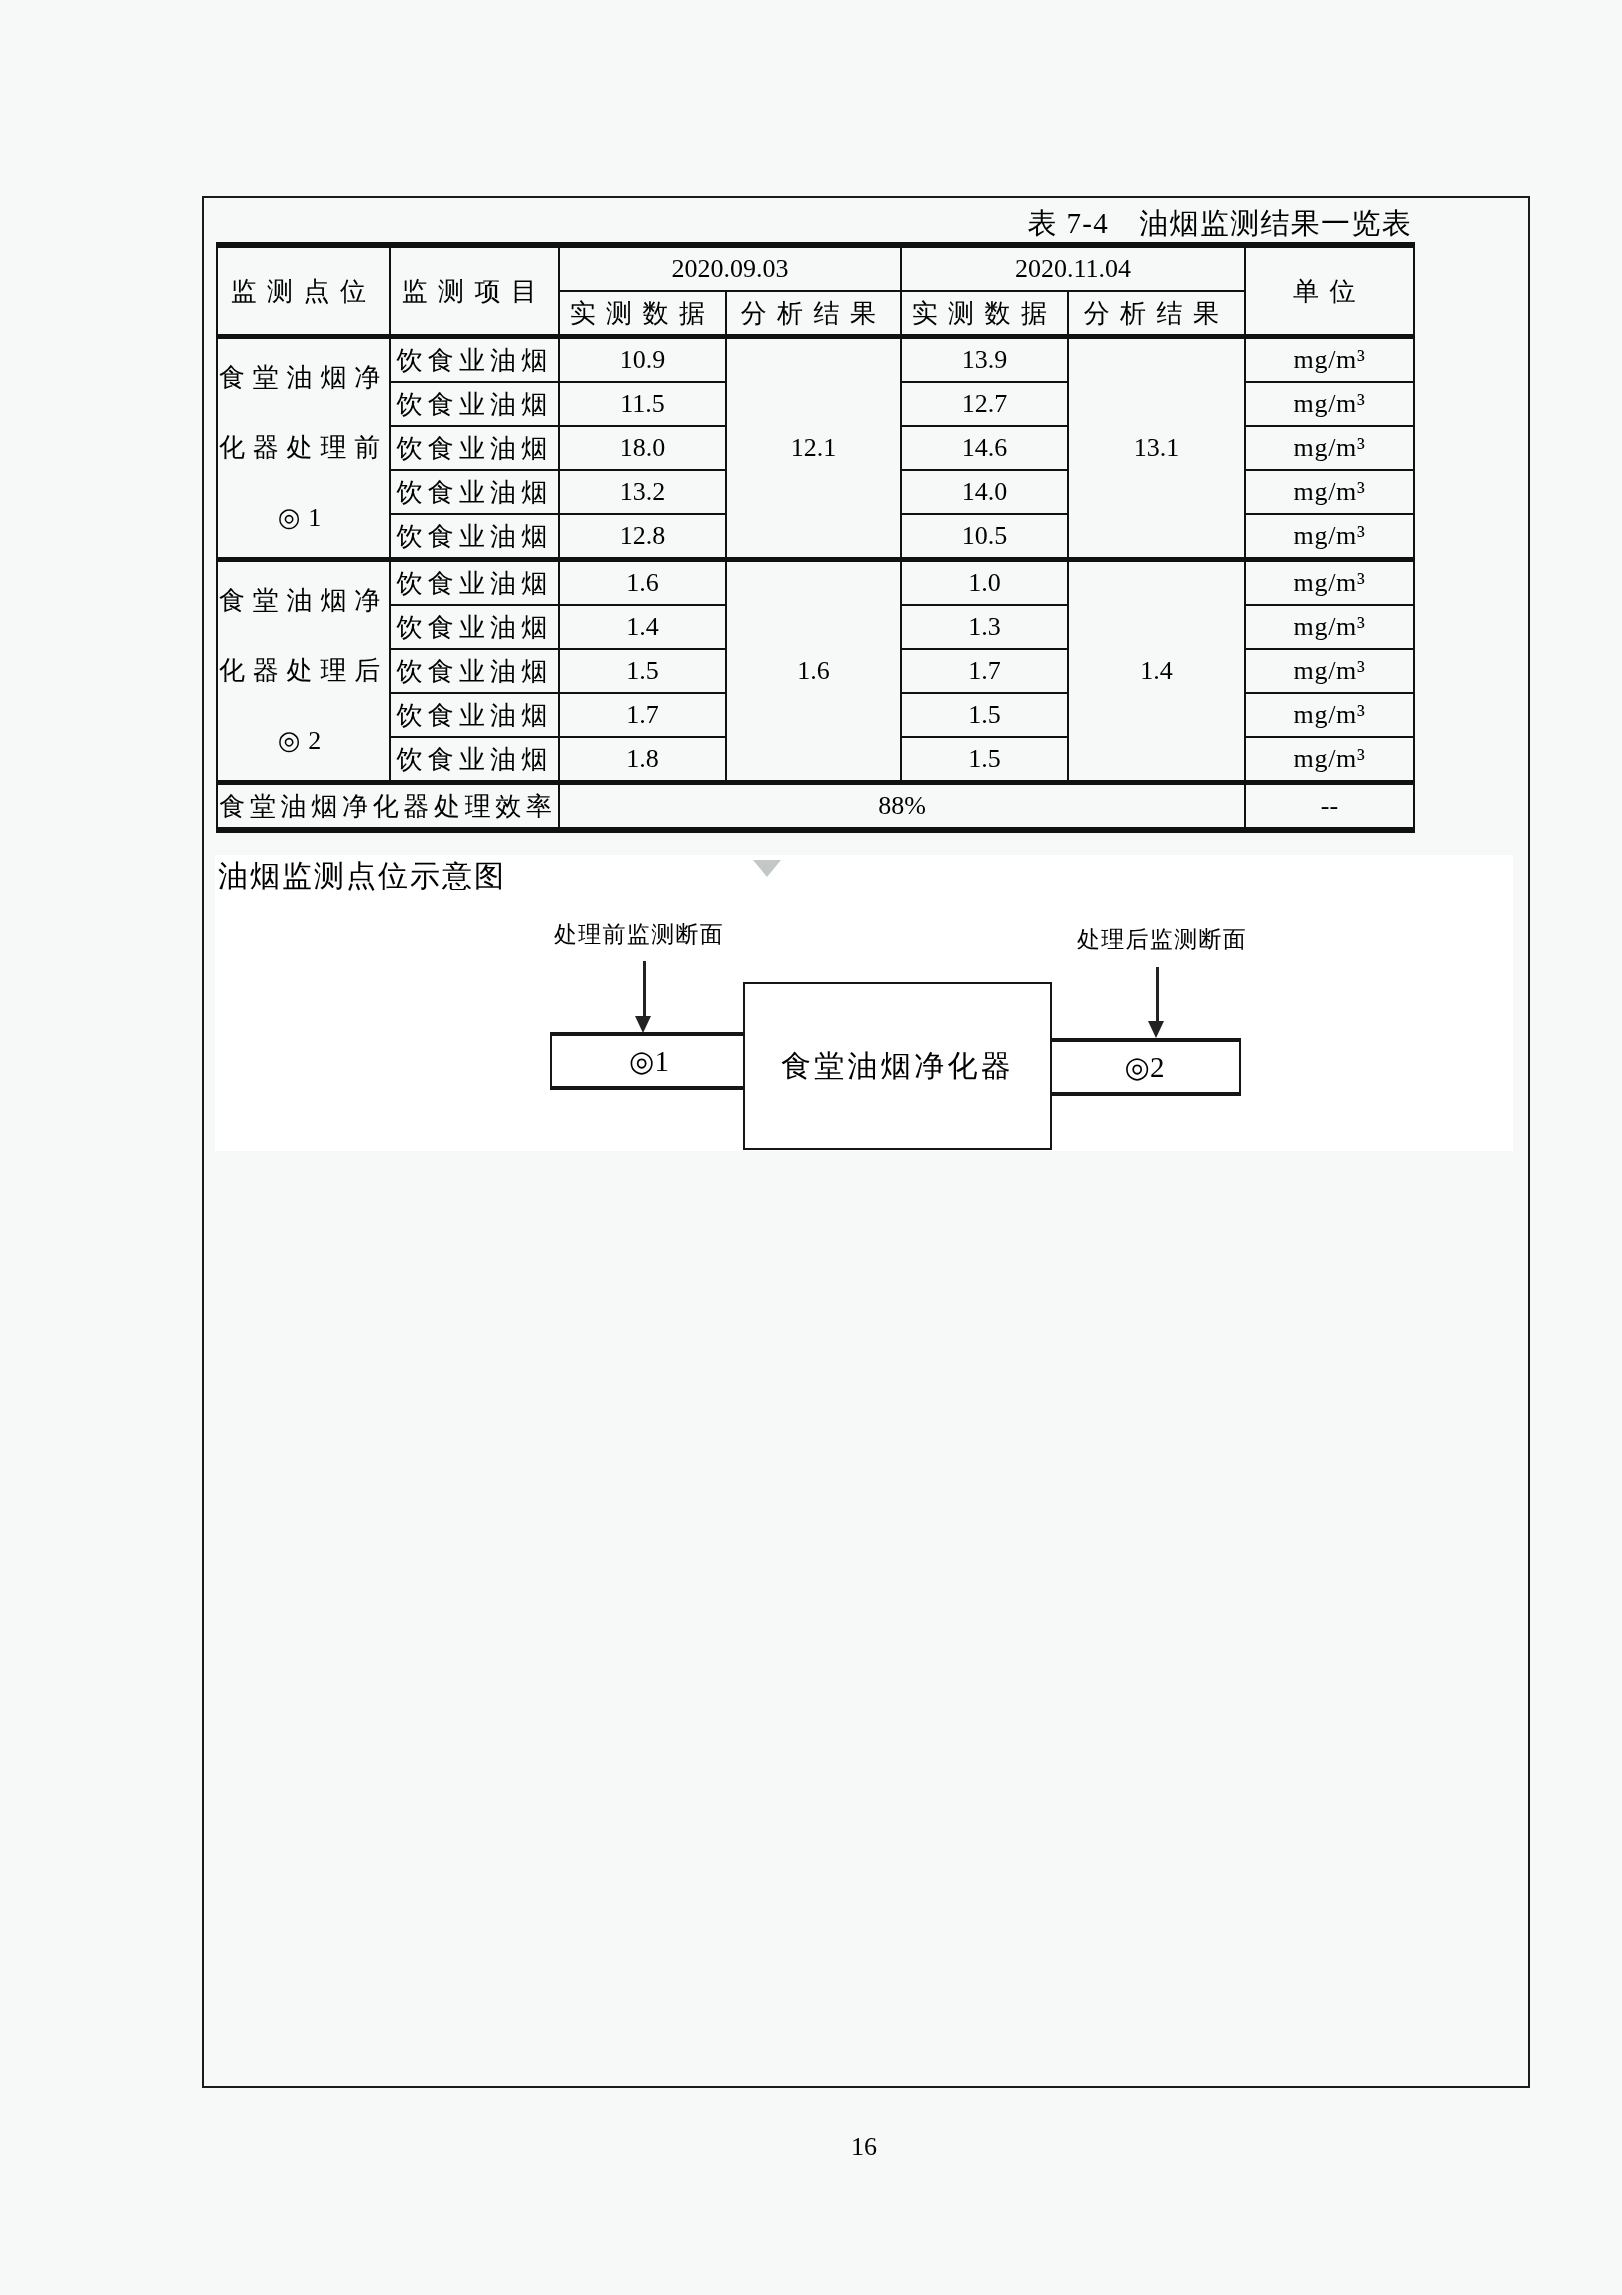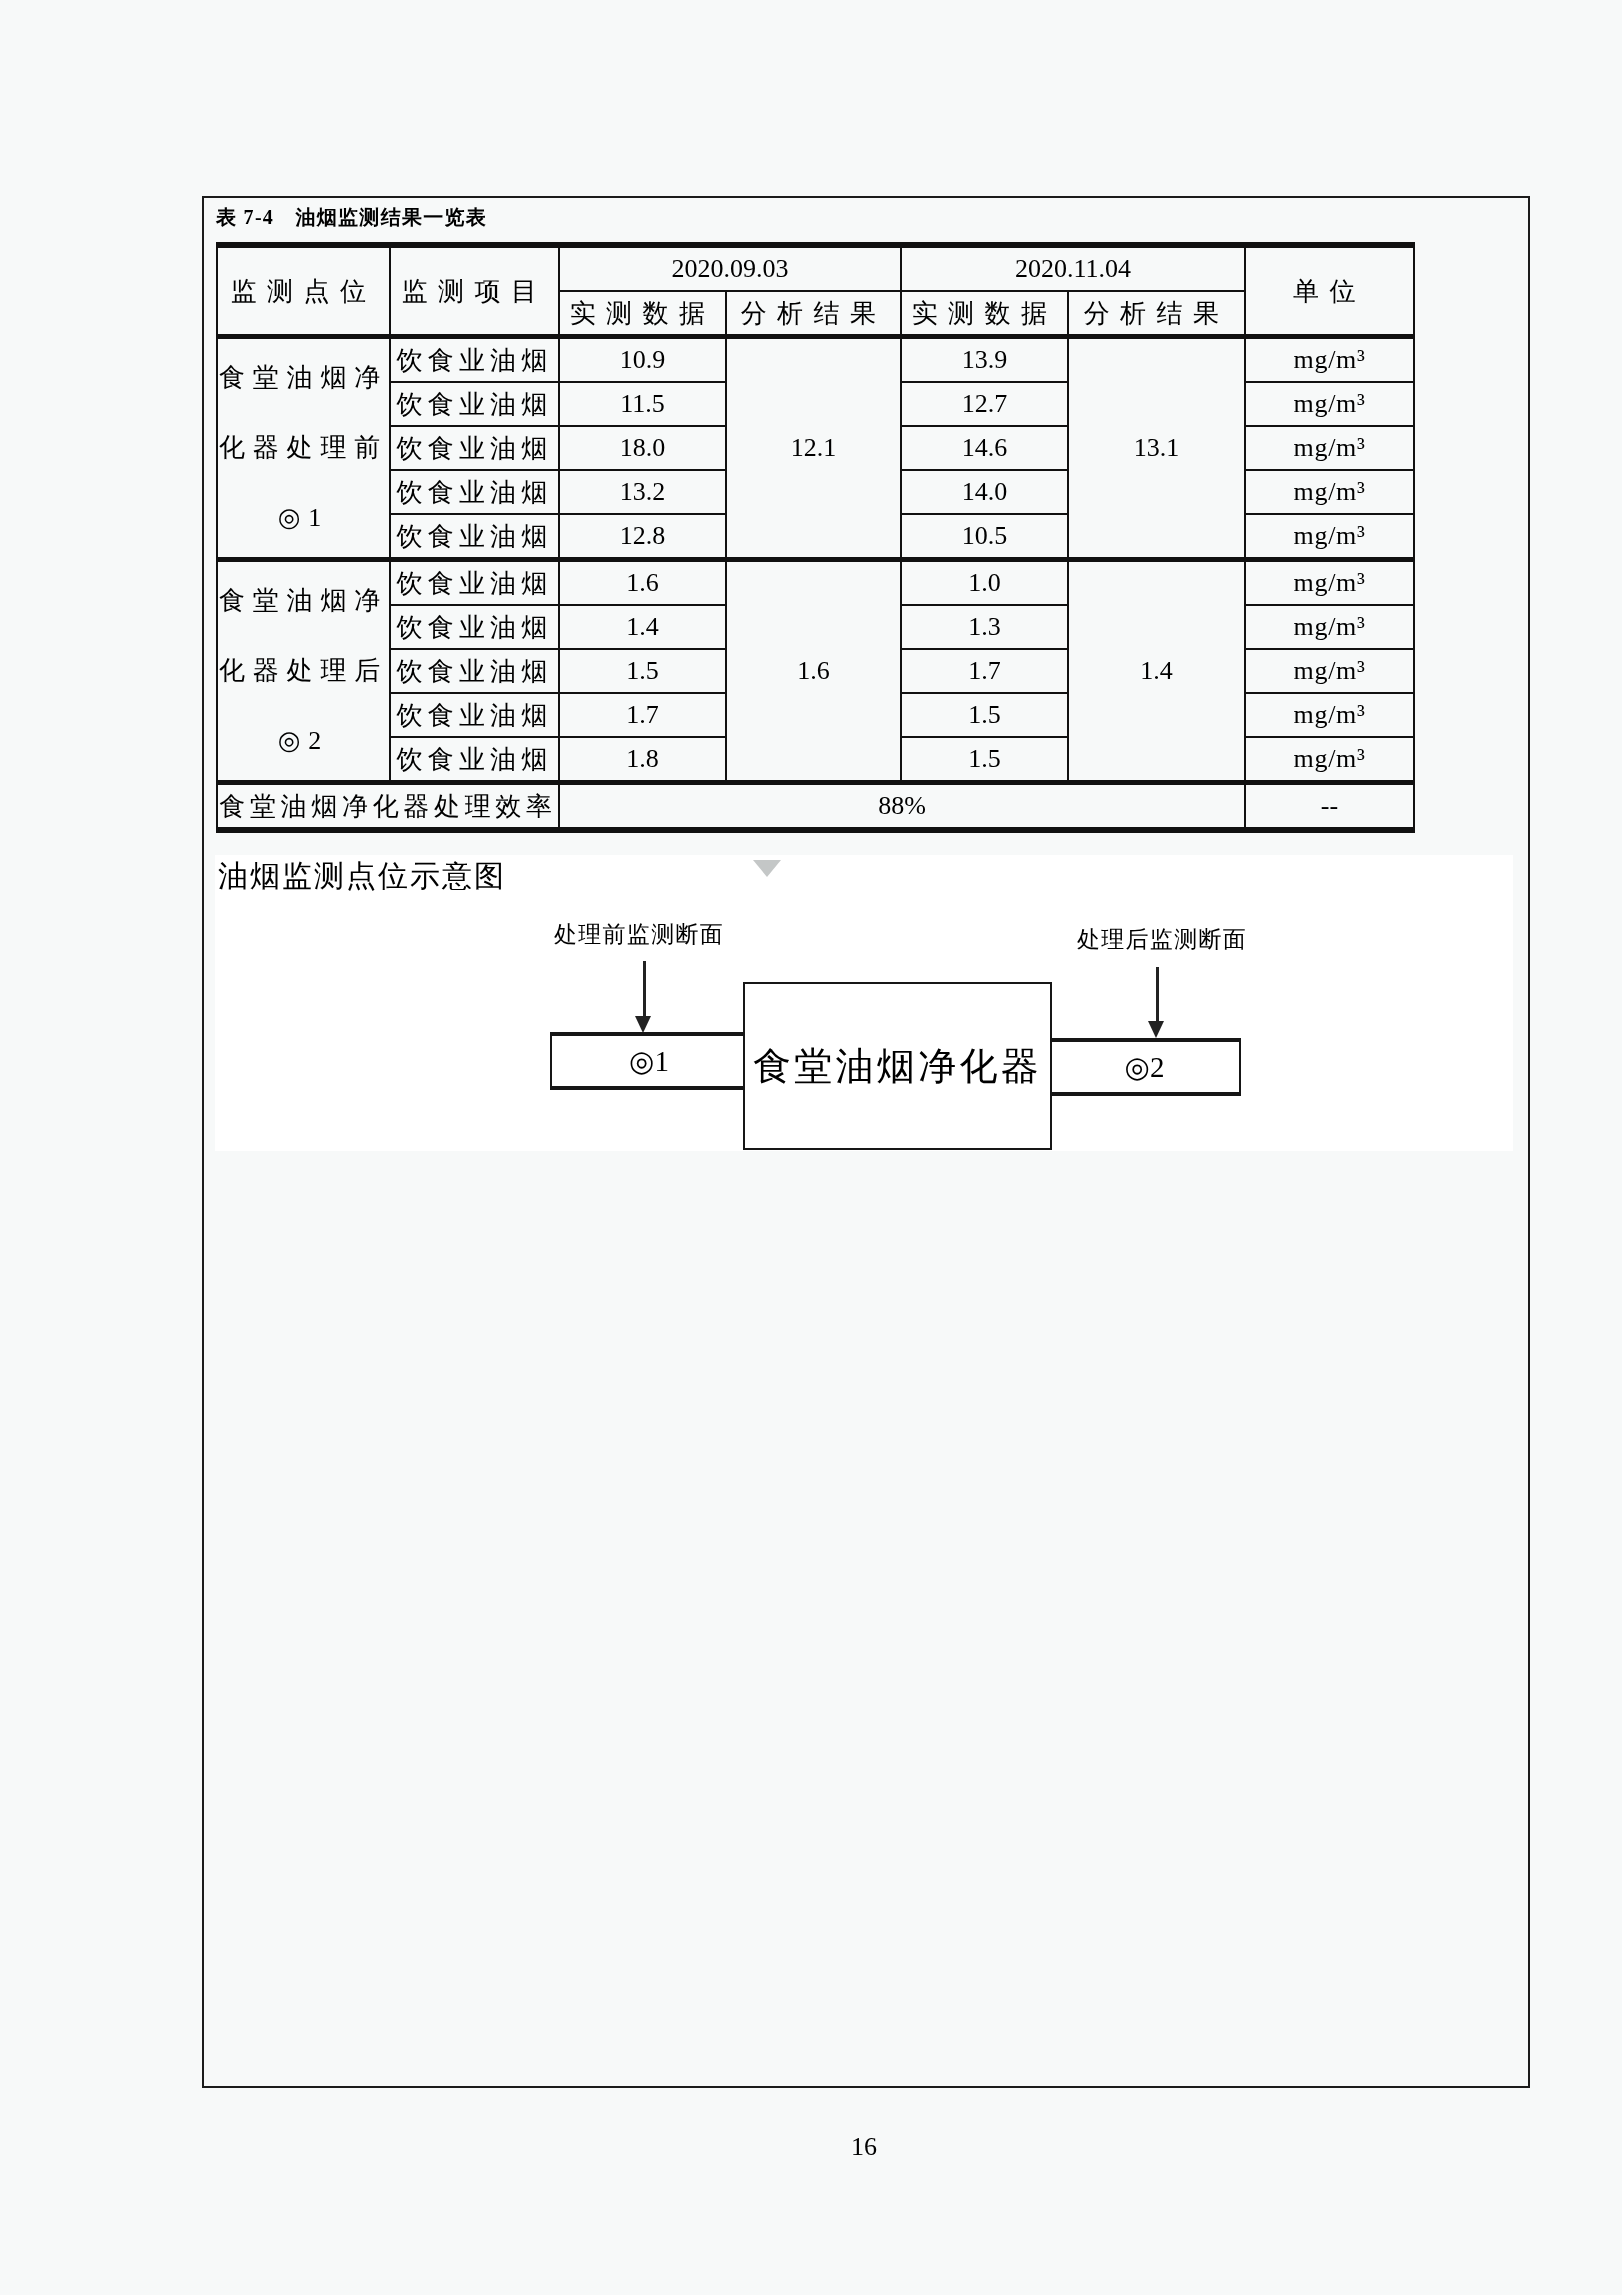--- a/index.html
+++ b/index.html
@@ -7,21 +7,21 @@
     width:1623px; height:2295px; position:relative;
     background:#f7f9f9; color:#000;
     font-family:"Liberation Serif","DejaVu Serif",serif;
   }
   .page-border {
     position:absolute; left:202px; top:196px; width:1328px; height:1892px;
     border:2.6px solid #1b1b1b; box-sizing:border-box; background:transparent;
   }
   .doc-title {
     position:absolute; left:216px; top:204px; width:1196px;
-    text-align:left; font-size:20px; font-weight:bold; letter-spacing:1.3px;
+    text-align:right; font-size:29px; font-weight:normal; letter-spacing:1.3px;
   }
   table.results {
     position:absolute; left:216px; top:242px; width:1196px;
     border-collapse:collapse; table-layout:fixed;
     font-size:26px;
   }
   table.results td, table.results th {
     border:2.6px solid #111; text-align:center; vertical-align:middle;
     font-weight:normal; padding:0; overflow:hidden;
   }
@@ -57,21 +57,21 @@
   .a2-line { left:1156px; top:967px; height:55px; }
   .arrow-head { position:absolute; width:0; height:0;
     border-left:8.5px solid transparent; border-right:8.5px solid transparent;
     border-top:17px solid #222; }
   .a1-head { left:635px; top:1016px; }
   .a2-head { left:1148px; top:1021px; }
   .box { position:absolute; box-sizing:border-box; background:#fff;
     display:flex; align-items:center; justify-content:center; }
   .box-center {
     left:743px; top:982px; width:309px; height:168px;
-    border:2.6px solid #161616; z-index:2; font-size:38px; letter-spacing:3.3px;
+    border:2.6px solid #161616; z-index:2; font-size:30px; letter-spacing:3.3px;
   }
   .box-side { font-size:29px; z-index:1; height:58px; }
   .box-left {
     left:550px; top:1032px; width:196px;
     border-top:4.6px solid #161616; border-bottom:4.6px solid #161616; border-left:2.6px solid #161616;
   }
   .box-right {
     left:1050px; top:1038px; width:191px;
     border-top:4.6px solid #161616; border-bottom:4.6px solid #161616; border-right:2.6px solid #161616;
   }

